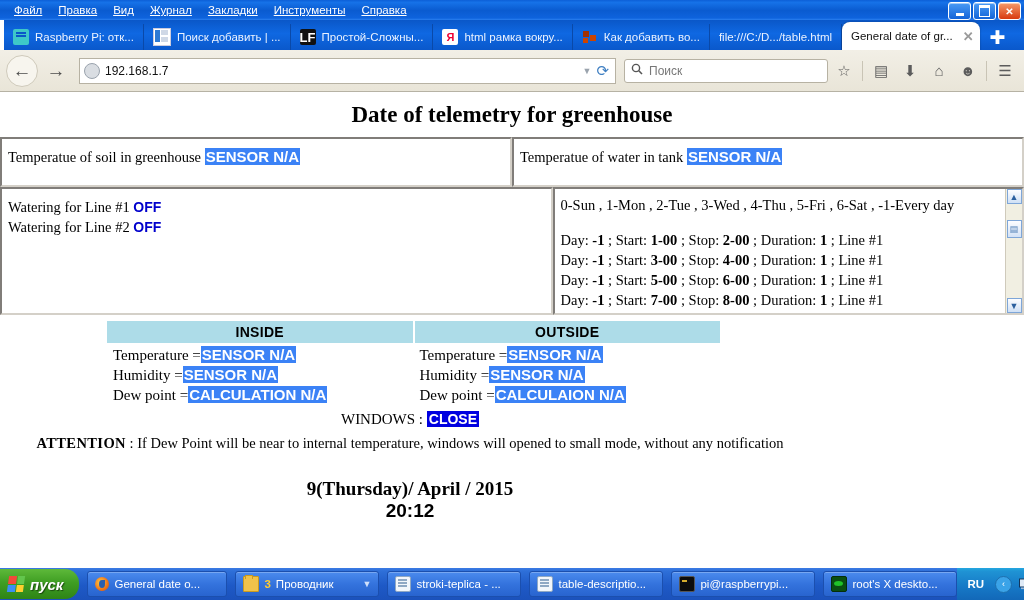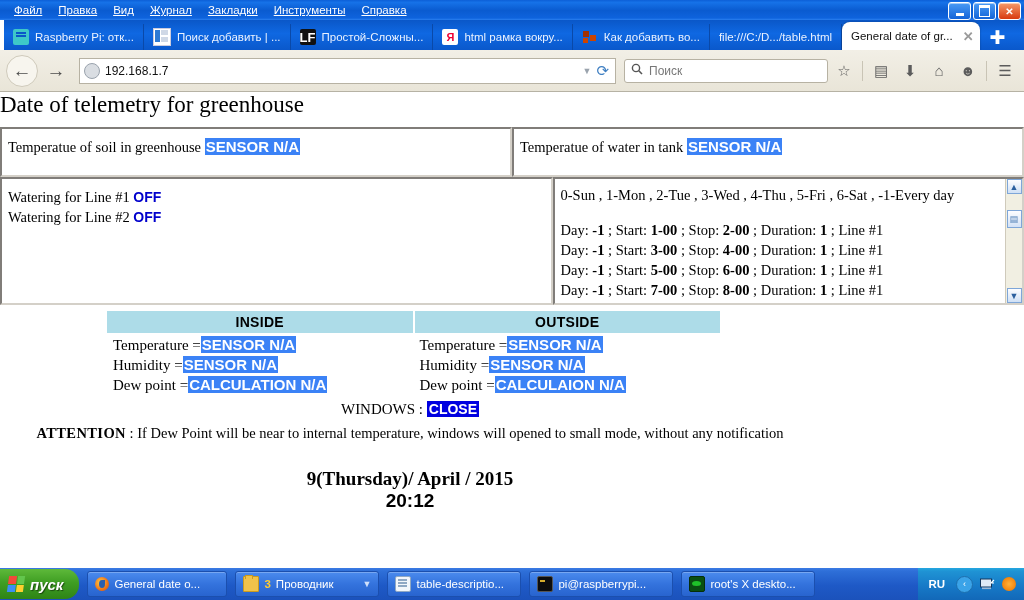--- a/index.html
+++ b/index.html
@@ -100,22 +100,22 @@
              color:#5c5c5c; font-size:15px;}
   .sep { width:1px; height:20px; background:#c9c4b5; margin: 0 2px;}
 
   
   .page {
     position: absolute; left: 0; top: 92px; width: 1024px; height: 470px;
     background: #ffffff; overflow: hidden;
     font-family: "Liberation Serif", serif;
   }
   .page-title {
-    text-align: left; font-size: 23px; font-weight: normal; color:#000;
-    padding-bottom: 9px;
+    text-align: center; font-size: 23px; font-weight: bold; color:#000;
+    padding-top: 10px; padding-bottom: 9px;
     font-family: "Liberation Serif", serif;
   }
   .frame-row { display: flex; width: 1024px; box-sizing: border-box; }
   .frame {
     border: 2px inset #d4d0c8; box-sizing: border-box; background: #fff;
     overflow: hidden; position: relative;
     font-family: "Liberation Serif", serif; font-size: 14.5px; color:#000;
   }
   .frame .inner { padding: 8px 6px 4px 6px; }
   .f-top-l { width: 512px; height: 50px; }
@@ -435,20 +435,24 @@
       <div class="task w1">
         <span class="tico tico-fx"></span>
         <span class="tlabel">General date o...</span>
       </div>
       <div class="task w2">
         <span class="tico tico-folder"></span>
         <span class="badge">3</span>
         <span class="tlabel">Проводник</span>
         <span class="task-caret">▼</span>
       </div>
+      <div class="task w3">
+        <span class="tico tico-doc"></span>
+        <span class="tlabel">stroki-teplica - ...</span>
+      </div>
       <div class="task w4">
         <span class="tico tico-doc"></span>
         <span class="tlabel">table-descriptio...</span>
       </div>
       <div class="task w5">
         <span class="tico tico-term"></span>
         <span class="tlabel">pi@raspberrypi...</span>
       </div>
       <div class="task w6">
         <span class="tico tico-x"></span>

